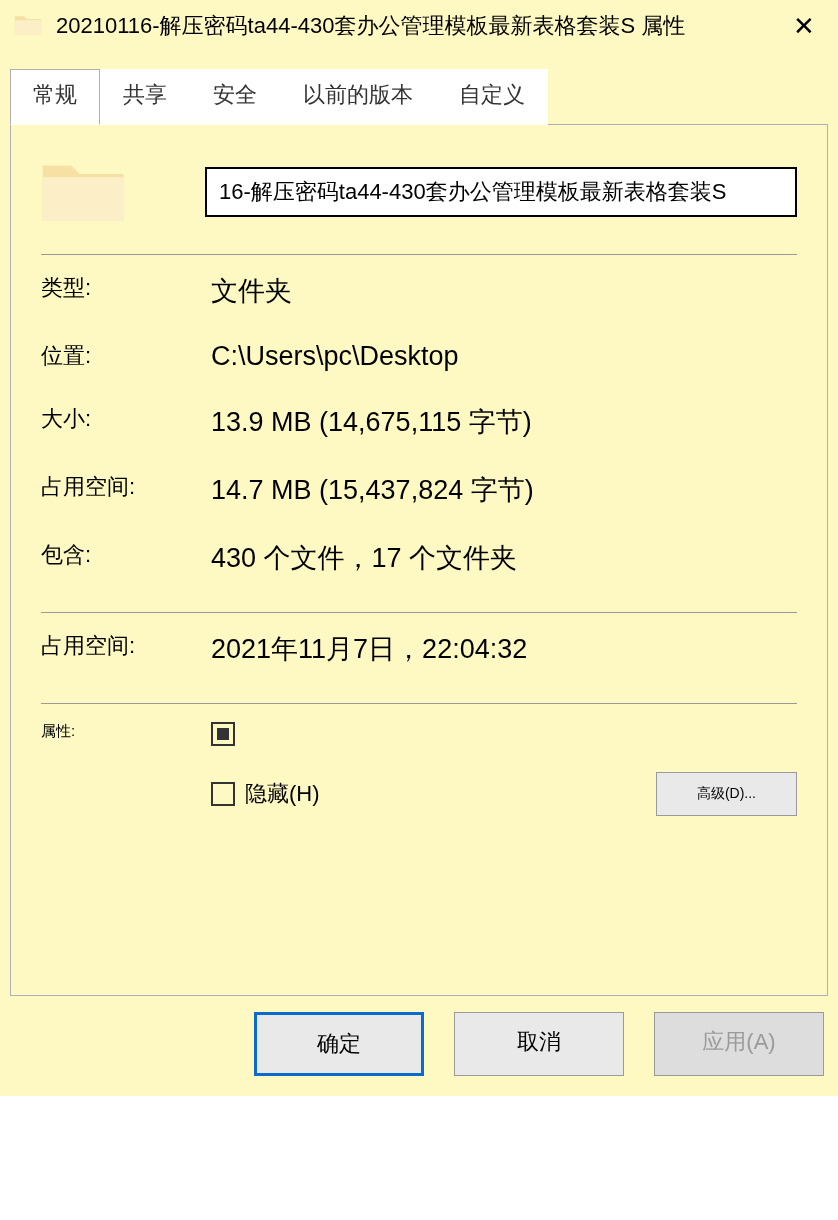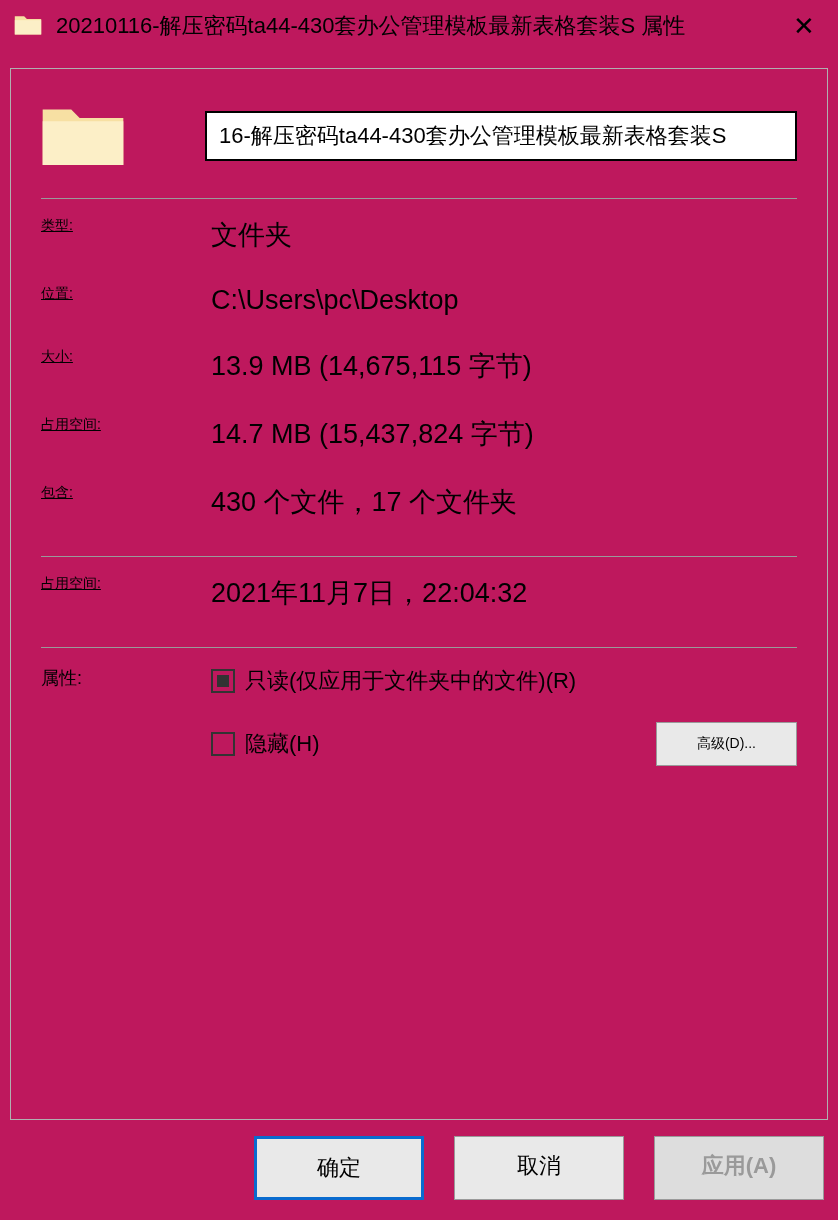--- a/index.html
+++ b/index.html
@@ -8,24 +8,24 @@
   font-family: "Microsoft YaHei", "Segoe UI", sans-serif;
   font-size: 20px;
   color: #000;
   background: #fff;
   width: 838px;
   height: 1220px;
   overflow: hidden;
 }
 .dialog {
   width: 838px;
-  height: 1220px;
+  height: 1096px;
   display: flex;
   flex-direction: column;
-  background: #be185d;
+  background: #fef9c3;
 }
 .titlebar {
   display: flex;
   align-items: center;
   padding: 8px 14px;
   height: 52px;
 }
 .titlebar .folder-small {
   width: 28px; height: 22px; margin-right: 14px;
 }
@@ -93,24 +93,24 @@
 }
 .sep {
   border: none;
   border-top: 1px solid #9a9a9a;
   margin: 4px 0 18px 0;
 }
 .kv {
   display: flex;
   margin-bottom: 32px;
 }
-.kv .label { width: 170px; font-size: 14px; text-decoration: underline; }
+.kv .label { width: 170px; font-size: 22px; }
 .kv .value { font-size: 27px; }
 .attr-block { display: flex; }
-.attr-left { width: 170px; font-size: 18px; }
+.attr-left { width: 170px; font-size: 15px; }
 .attr-right { flex: 1; }
 .check-row {
   display: flex;
   align-items: center;
   font-size: 22px;
   margin-bottom: 26px;
 }
 .checkbox {
   width: 24px; height: 24px;
   border: 2px solid #333;
@@ -154,21 +154,20 @@
   margin-left: 12px;
 }
 .btn.primary {
   border: 3px solid #0a6bcf;
   background: #e9e9e9;
 }
 .btn.disabled {
   color: #9a9a9a;
   background: #ddd;
   cursor: default;
-  font-weight: bold;
 }
 svg.folder-shape .back { fill: #f7e0a3; }
 svg.folder-shape .front { fill: #fcefc7; }
 </style>
 </head>
 <body>
 
 <div class="dialog">
 
   <div class="titlebar">
@@ -176,20 +175,27 @@
       <svg class="folder-shape folder-small" viewBox="0 0 100 80">
         <path class="back" d="M2 12 h34 l10 10 h52 v56 h-96 z"></path>
         <path class="front" d="M2 26 h96 v52 h-96 z"></path>
       </svg>
     </span>
     <span class="title-text">20210116-解压密码ta44-430套办公管理模板最新表格套装S 属性</span>
     <span class="close">✕</span>
   </div>
 
   <div class="tabs-area">
+    <div class="tabrow">
+      <div class="tab active">常规</div>
+      <div class="tab">共享</div>
+      <div class="tab">安全</div>
+      <div class="tab">以前的版本</div>
+      <div class="tab">自定义</div>
+    </div>
 
     <div class="tabpanel">
 
       <div class="header-row">
         <span>
           <svg class="folder-shape folder-big" viewBox="0 0 100 80">
             <path class="back" d="M2 12 h34 l10 10 h52 v56 h-96 z"></path>
             <path class="front" d="M2 26 h96 v52 h-96 z"></path>
           </svg>
         </span>
@@ -230,21 +236,20 @@
         <div class="value">2021年11月7日，22:04:32</div>
       </div>
 
       <hr class="sep">
 
       <div class="attr-block">
         <div class="attr-left">属性:</div>
         <div class="attr-right">
           <div class="check-row">
             <span class="checkbox indet"></span>
-            <span>只读(仅应用于文件夹中的文件)(R)</span>
           </div>
           <div class="second-attr-row">
             <div class="check-row" style="margin-bottom:0">
               <span class="checkbox"></span>
               <span>隐藏(H)</span>
             </div>
             <div class="adv-btn">高级(D)...</div>
           </div>
         </div>
       </div>

